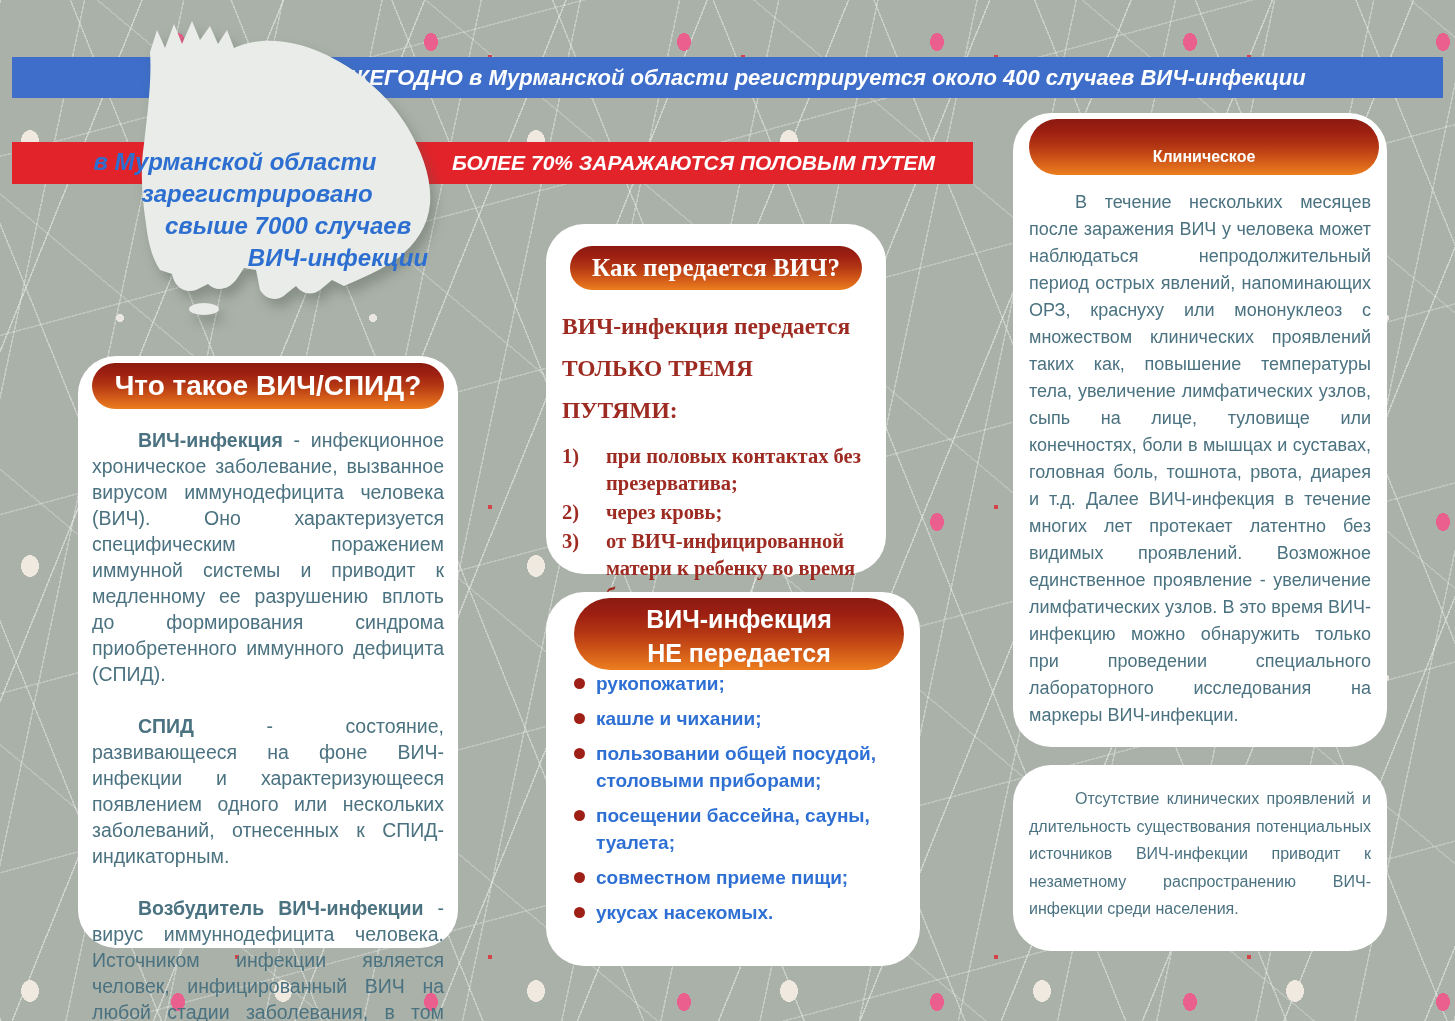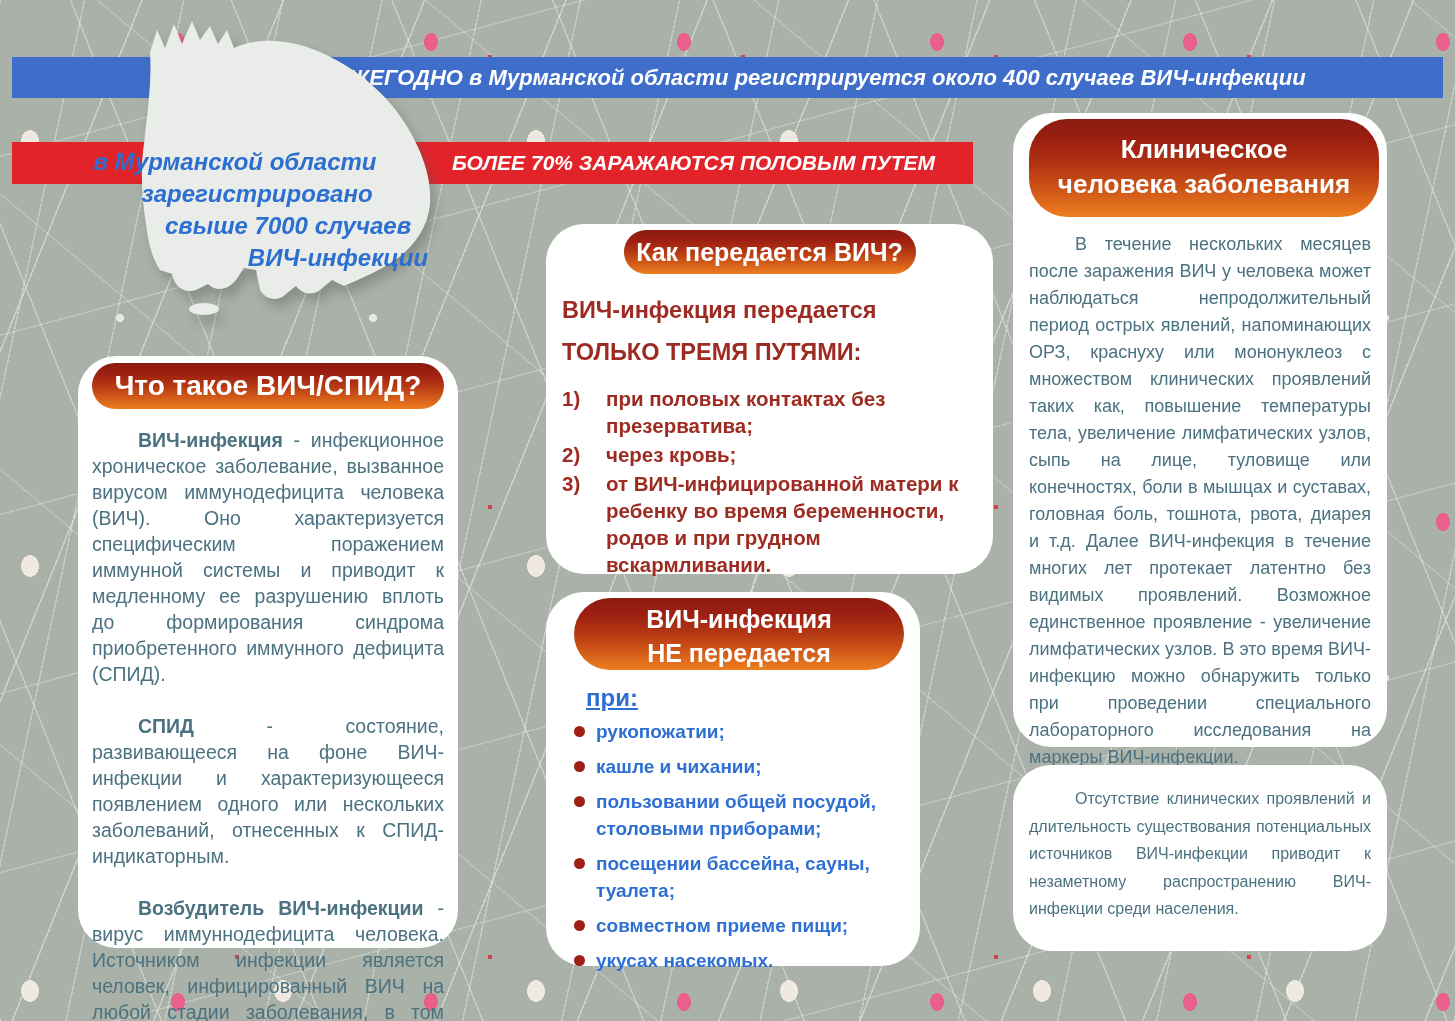--- a/index.html
+++ b/index.html
@@ -43,43 +43,43 @@
     box-sizing:border-box;}
   .pill .tl{display:block;}
   
   .card-what{left:78px;top:356px;width:380px;height:592px;padding:7px 14px 0 14px;}
   .card-what .pill{width:352px;height:46px;margin:0 auto;font-size:28px;line-height:46px;border-radius:24px;}
   .teal{color:#4b7280;}
   .card-what .body{margin-top:18px;font-size:19.5px;line-height:26px;text-align:justify;}
   .card-what p{margin:0 0 26px 0;text-indent:46px;}
   .lead{font-weight:bold;}
   
-  .card-how{left:546px;top:224px;width:447px;height:350px;padding:6px 16px 0 16px;}
+  .card-how{left:546px;top:224px;width:340px;height:350px;padding:22px 16px 0 16px;font-family:Liberation Serif, serif;}
   .card-how .pill{width:292px;height:44px;margin:0 auto;font-size:25px;line-height:44px;border-radius:23px;}
   .darkred{color:#9e2b22;}
   .card-how .intro{margin-top:15px;text-align:left;font-weight:bold;font-size:23.5px;line-height:42px;}
   .numlist{margin-top:12px;font-weight:bold;font-size:20.5px;line-height:27px;}
   .numrow{display:flex;margin:0 0 2px 0;}
   .numrow .n{width:44px;flex:none;}
   .numrow .t{flex:1;}
   
   .card-not{left:546px;top:592px;width:374px;height:374px;padding:6px 12px 0 24px;}
   .card-not .pill{width:330px;height:72px;margin:0 auto;font-size:25px;line-height:34px;
     padding-top:4px;border-radius:36px;}
   .blue-lead{margin:14px 0 6px 16px;color:#2e6fd4;font-weight:bold;font-size:24px;
     text-decoration:underline;}
   .dotlist{font-weight:bold;font-size:19px;line-height:27px;color:#2e6fd4;}
   .dotrow{display:flex;margin:0 0 8px 0;}
   .dotrow .dot{flex:none;width:11px;height:11px;border-radius:50%;background:#9e1f15;
     margin:8px 11px 0 4px;}
   .dotrow .t{flex:1;}
   
   .card-clinic{left:1013px;top:113px;width:374px;height:634px;padding:6px 16px 0 16px;}
-  .card-clinic .pill{width:350px;height:98px;margin:0 auto;font-size:26px;line-height:35px;
-    padding-top:13px;border-radius:38px;}
+  .card-clinic .pill{width:350px;height:56px;margin:0 auto;font-size:16px;line-height:35px;
+    padding-top:20px;border-radius:38px;}
   .card-clinic .body{margin-top:14px;font-size:18px;line-height:27px;text-align:justify;}
   .card-clinic .body p{margin:0;text-indent:46px;}
   .card-note{left:1013px;top:765px;width:374px;height:186px;padding:20px 16px 0 16px;}
   .card-note .body{font-size:16px;line-height:27.5px;text-align:justify;}
   .card-note .body p{margin:0;text-indent:46px;}
 </style>
 </head>
 <body>
 
 <div class="canvas">
@@ -142,21 +142,20 @@
         <span class="t">от ВИЧ-инфицированной матери  к ребенку во время беременности, родов и при грудном вскармливании.</span>
       </div>
     </div>
   </div>
 
   <div class="card card-not">
     <div class="pill">
       <span class="tl">ВИЧ-инфекция</span>
       <span class="tl">НЕ передается</span>
     </div>
-    <div class="blue-lead">при:</div>
     <div class="dotlist">
       <div class="dotrow">
         <span class="dot"></span>
         <span class="t">рукопожатии;</span>
       </div>
       <div class="dotrow">
         <span class="dot"></span>
         <span class="t">кашле и чихании;</span>
       </div>
       <div class="dotrow">

